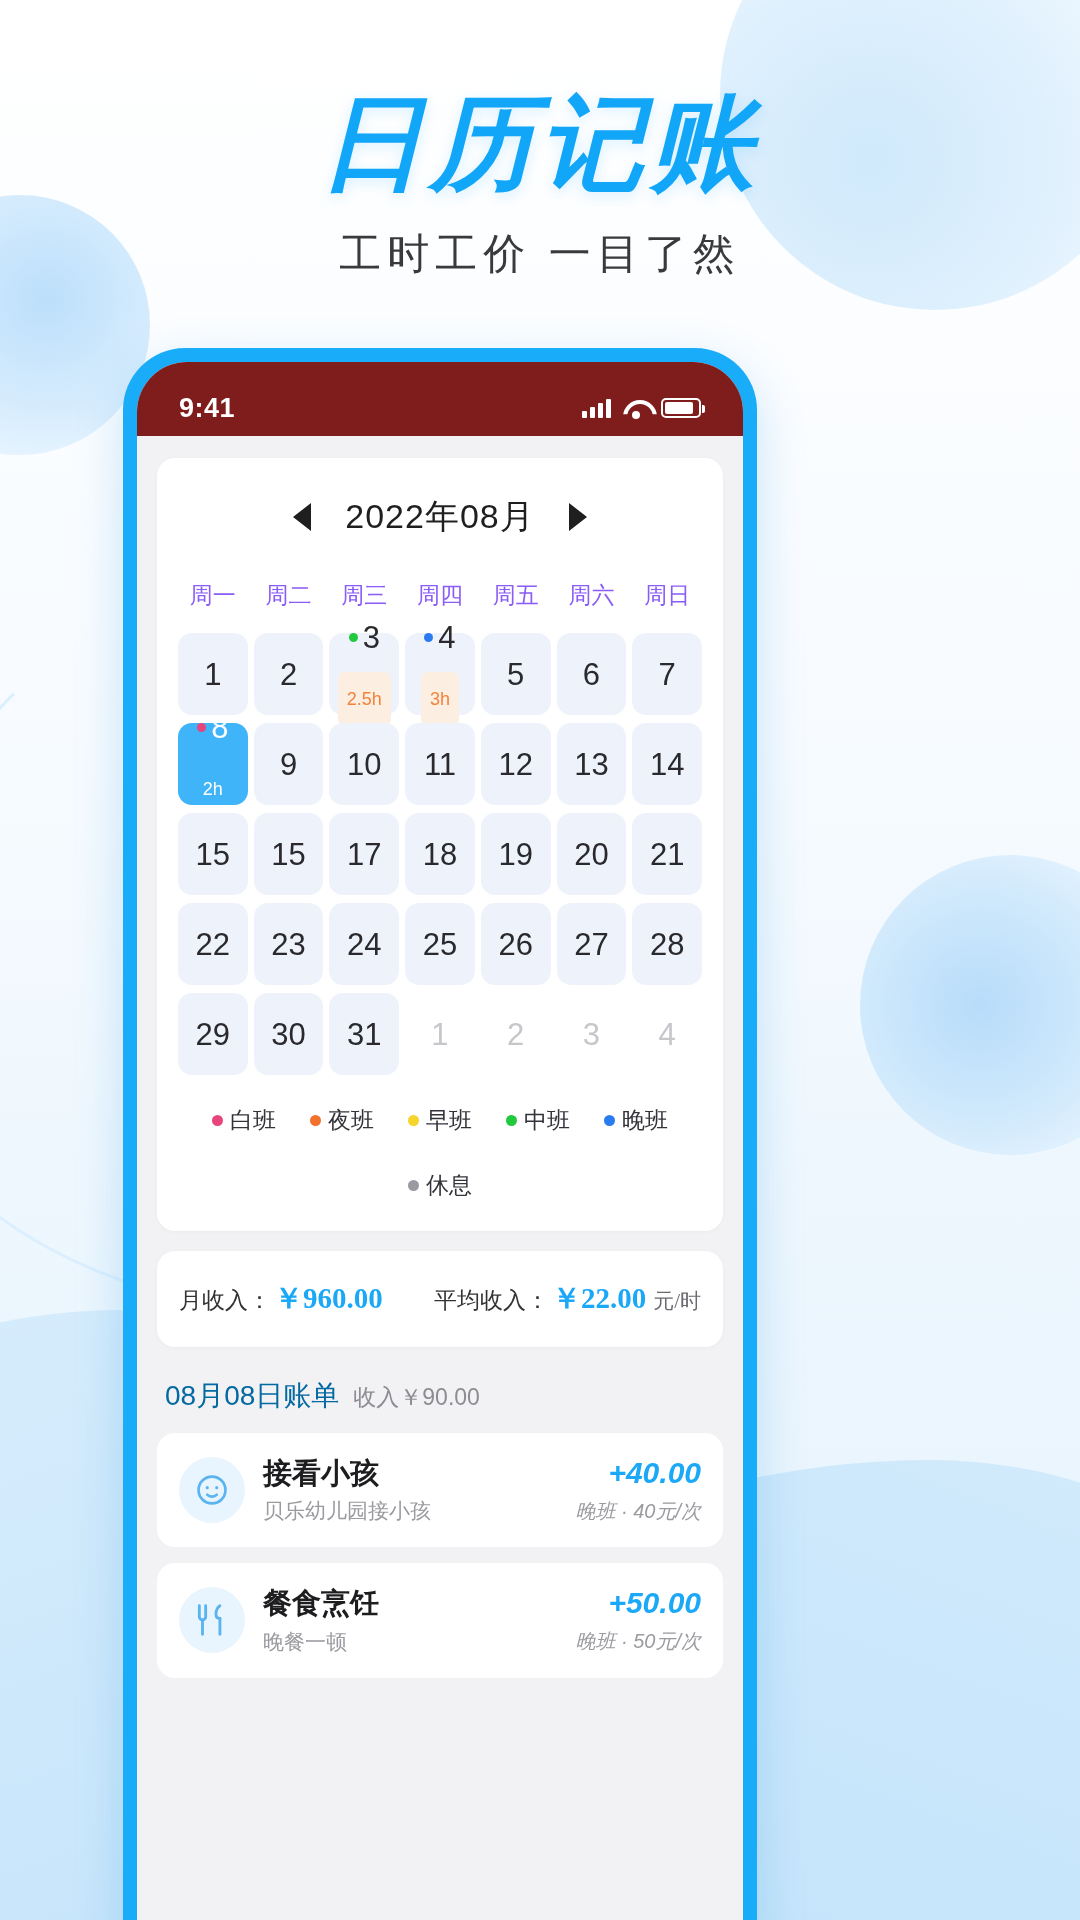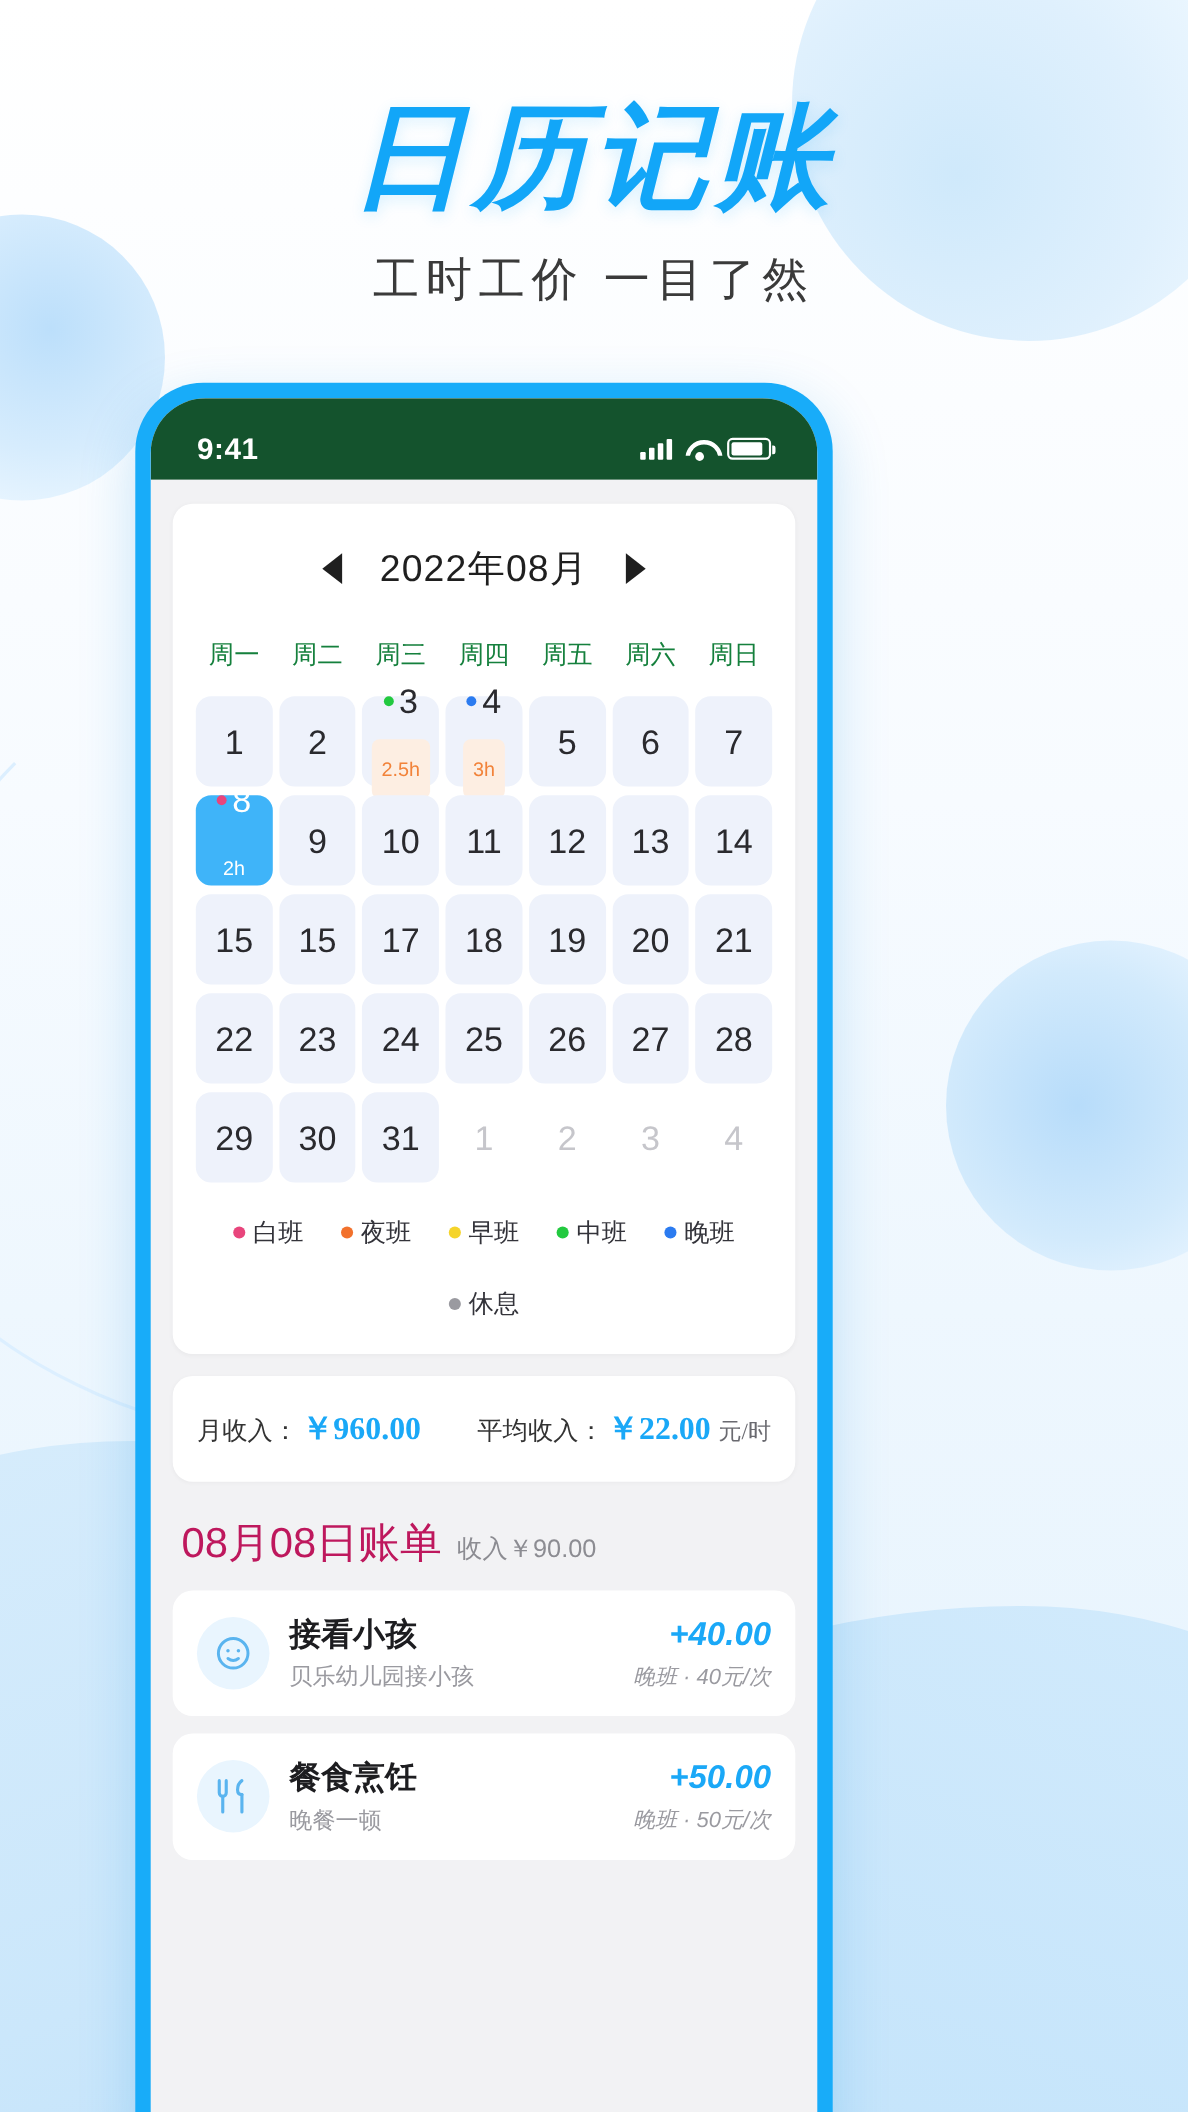--- a/index.html
+++ b/index.html
@@ -67,21 +67,21 @@
   .screen {
     width: 100%; height: 100%;
     background: #f2f2f4;
     border-radius: 50px 50px 0 0;
     overflow: hidden;
     position: relative;
   }
 
   
   .statusbar {
-    height: 74px; background: #14532d;
+    height: 74px; background: #7f1d1d;
     display: flex; align-items: center; justify-content: space-between;
     padding: 18px 42px 0 42px;
   }
   .st-time { color: #fff; font-size: 27px; font-weight: bold; letter-spacing: .5px; }
   .st-icons { display: flex; align-items: center; gap: 12px; }
   .bars { display: flex; align-items: flex-end; gap: 3px; height: 20px; }
   .bars i { display: block; width: 5px; background: #fff; border-radius: 1px; }
   .bars i:nth-child(1){height:7px}.bars i:nth-child(2){height:11px}
   .bars i:nth-child(3){height:15px}.bars i:nth-child(4){height:19px}
   .wifi { position: relative; width: 26px; height: 20px; }
@@ -134,21 +134,21 @@
   .cal-head {
     display: flex; align-items: center; justify-content: center; gap: 34px;
     margin-bottom: 40px;
   }
   .tri { width: 0; height: 0; cursor: pointer; }
   .tri-l { border-top: 14px solid transparent; border-bottom: 14px solid transparent; border-right: 18px solid #1f1f1f; }
   .tri-r { border-top: 14px solid transparent; border-bottom: 14px solid transparent; border-left: 18px solid #1f1f1f; }
   .cal-month { font-size: 34px; color: #1f1f1f; letter-spacing: 1px; }
 
   .wk-row, .d-row { display: grid; grid-template-columns: repeat(7,1fr); }
-  .wk { text-align: center; font-size: 23px; color: #15803d; padding-bottom: 18px; }
+  .wk { text-align: center; font-size: 23px; color: #8b5cf6; padding-bottom: 18px; }
 
   .d-row { row-gap: 0; }
   .cell {
     height: 82px; margin: 4px 3px;
     border-radius: 14px; background: #eef2fb;
     display: flex; flex-direction: column; align-items: center; justify-content: center;
     position: relative; cursor: pointer;
   }
   .cell.plain { background: #eef2fb; }
   .cell.out { background: transparent; }
@@ -180,21 +180,21 @@
   }
   .inc-seg { display: flex; align-items: baseline; font-family: Liberation Serif, serif; }
   .inc-val { color: #1aa8f7; font-size: 29px; font-weight: bold; margin: 0 3px; }
   .inc-unit { color: #6a6a70; font-size: 21px; margin-left: 4px; }
 
   
   .bill-head {
     display: flex; align-items: baseline; gap: 14px;
     padding: 30px 8px 18px 8px;
   }
-  .bill-date { font-size: 38px; color: #be185d; }
+  .bill-date { font-size: 28px; color: #0369a1; }
   .bill-sum { font-size: 23px; color: #8c8c92; }
 
   .bill-item {
     background: #fff; border-radius: 18px; margin-bottom: 16px;
     padding: 22px 22px; display: flex; align-items: center; gap: 18px;
   }
   .av {
     width: 66px; height: 66px; border-radius: 50%;
     background: #e9f5fe; flex: 0 0 auto;
     display: flex; align-items: center; justify-content: center;

